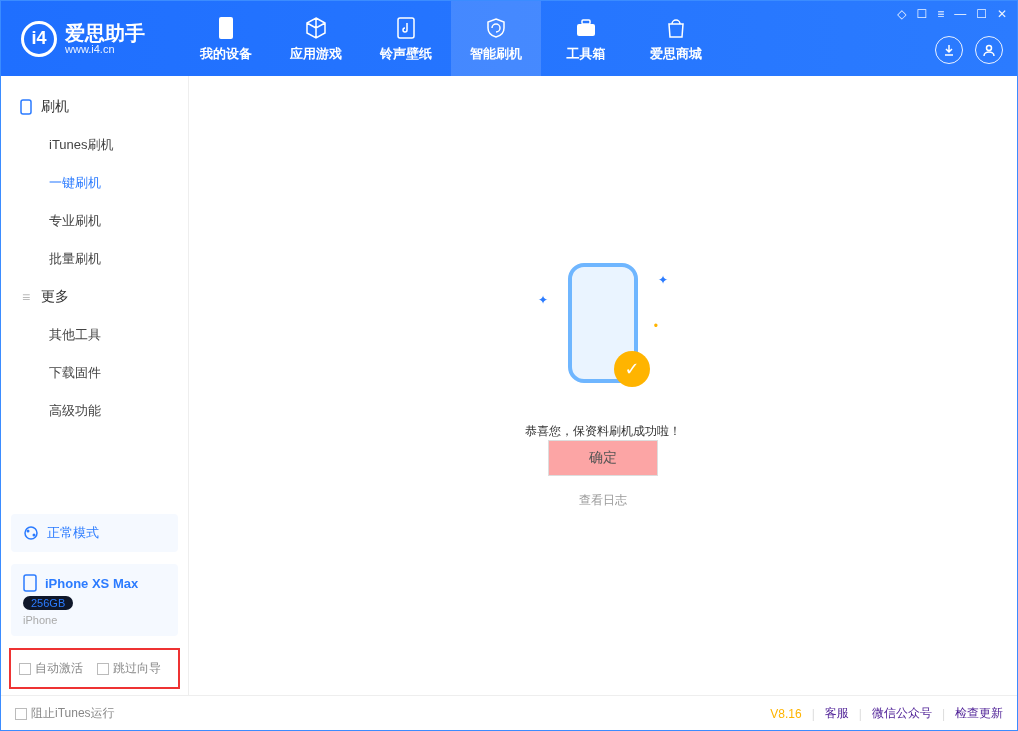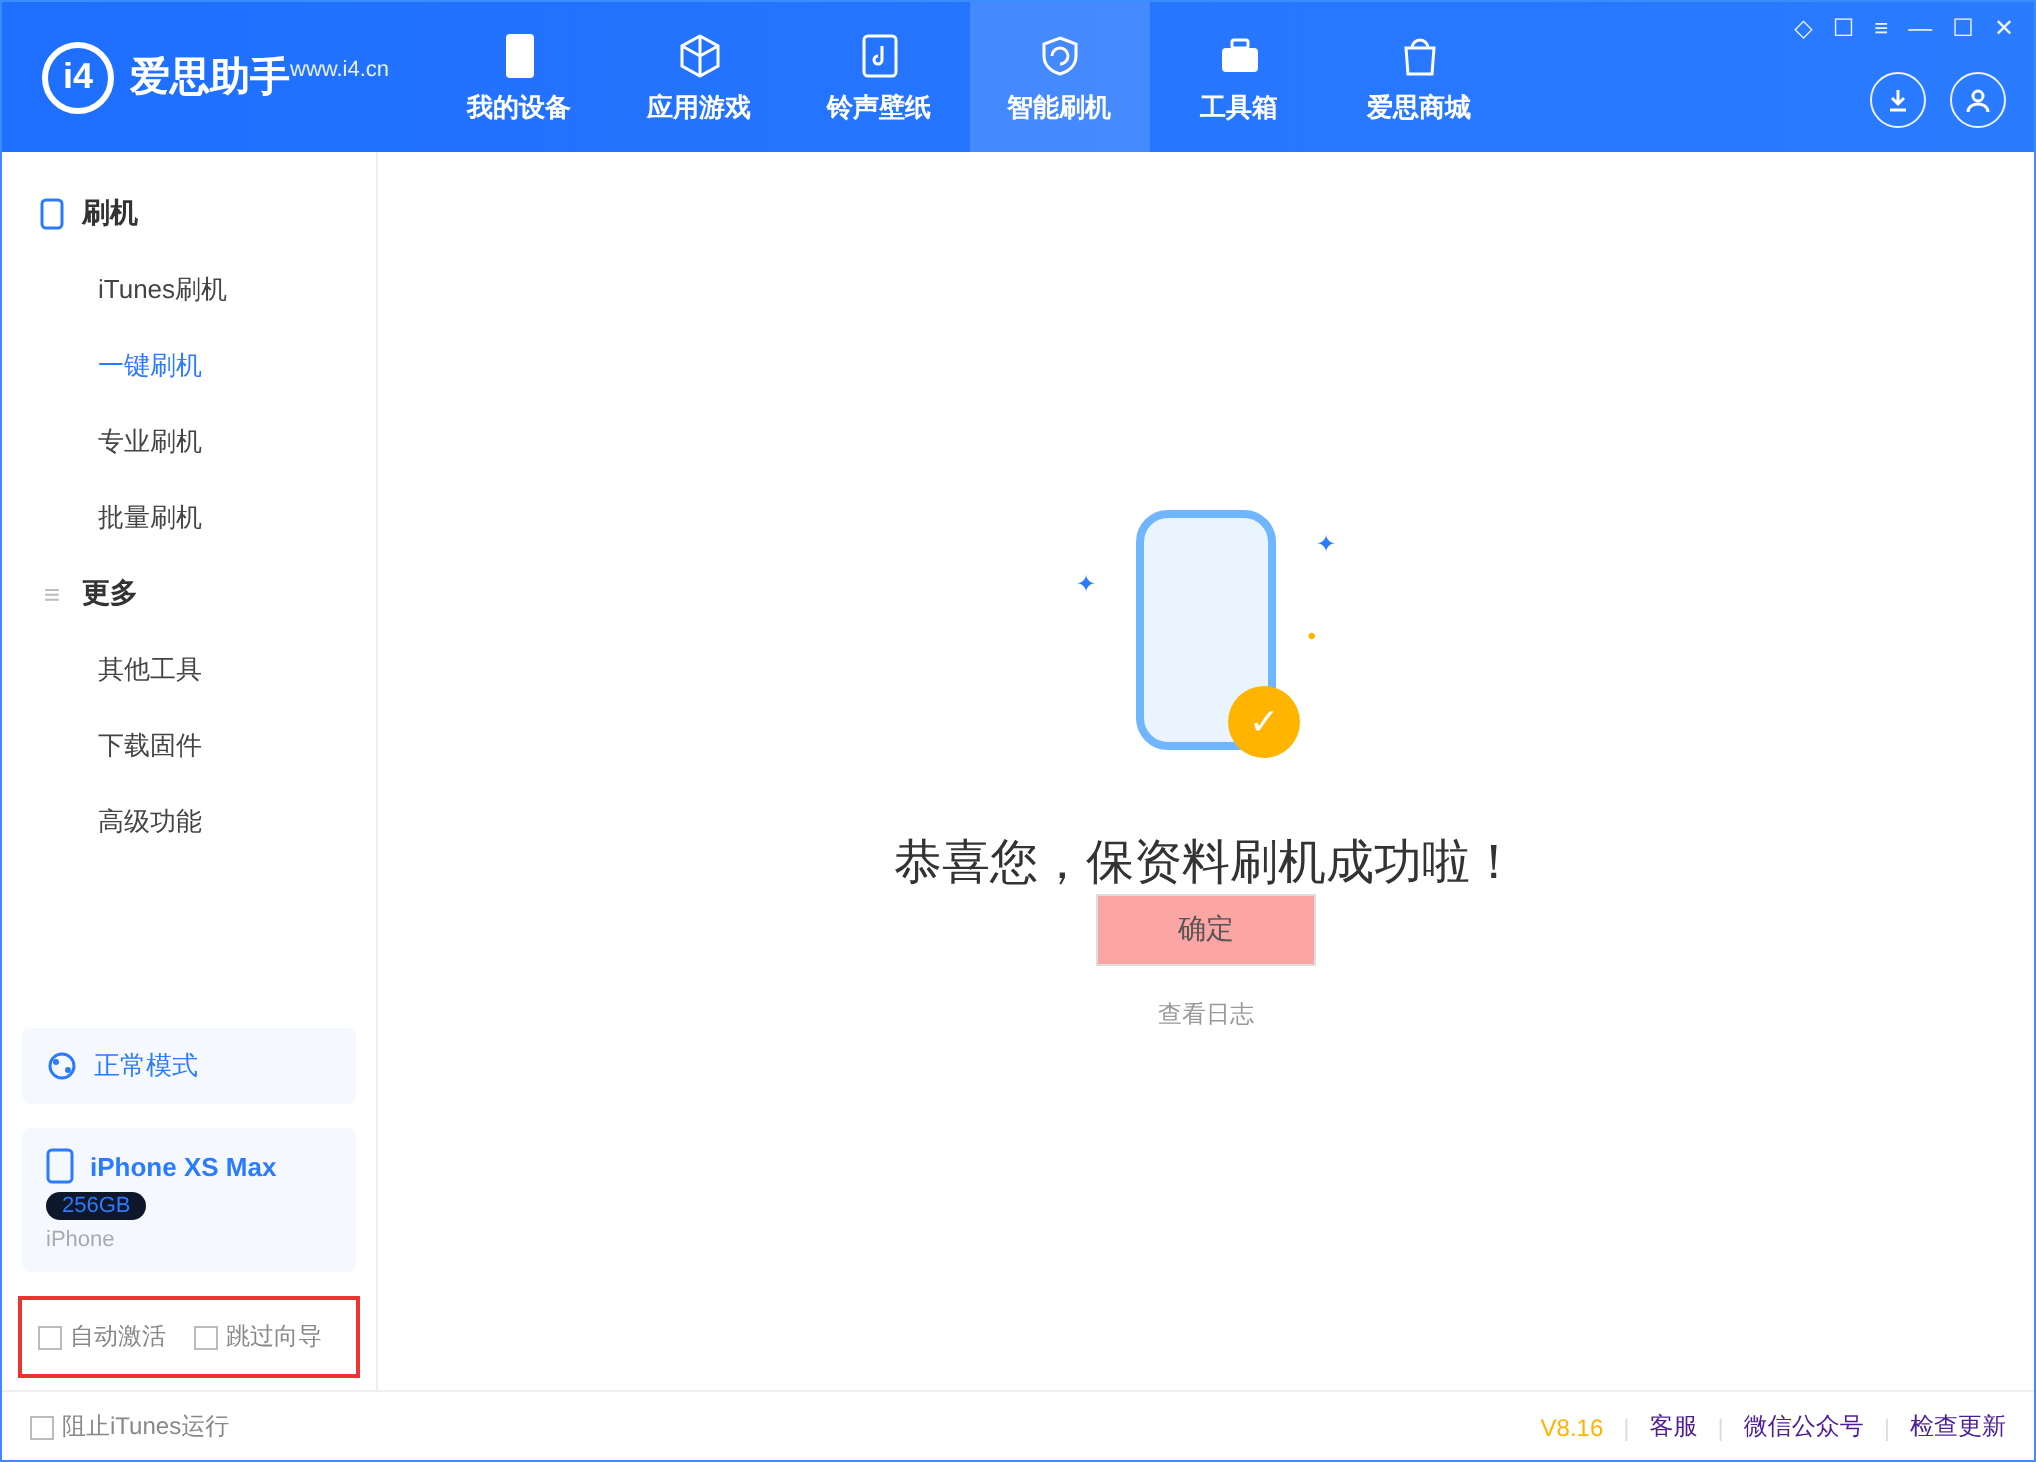--- a/index.html
+++ b/index.html
@@ -1,36 +1,36 @@
 <!DOCTYPE html>
 <html><head>
 <meta charset="utf-8">
 <style>
 * { margin: 0; padding: 0; box-sizing: border-box; font-family: "Microsoft YaHei", sans-serif; }
 body { background: #fff; width: 1018px; height: 731px; overflow: hidden; border: 1px solid #3b8cff; }
 
 .header { height: 75px; background: linear-gradient(to right, #1f6fff, #2b7bff); display: flex; align-items: center; color: #fff; position: relative; }
 .logo-area { display: flex; align-items: center; padding: 0 20px; min-width: 180px; }
 .logo-circle { width: 36px; height: 36px; border: 3px solid #fff; border-radius: 50%; display: flex; align-items: center; justify-content: center; font-weight: bold; font-size: 18px; margin-right: 8px; }
-.logo-text { display: flex; }
+.logo-text { display: flex; flex-direction: column; }
 .logo-title { font-size: 20px; font-weight: bold; line-height: 1; }
 .logo-sub { font-size: 11px; opacity: .9; }
 
 .nav { display: flex; height: 100%; }
 .nav-item { width: 90px; display: flex; flex-direction: column; align-items: center; justify-content: center; cursor: pointer; font-size: 13px; position: relative; font-weight: bold; }
 .nav-item.active { background: rgba(255,255,255,.15); }
 .nav-icon { width: 26px; height: 26px; margin-bottom: 4px; display: flex; align-items: center; justify-content: center; }
 .win-controls { position: absolute; right: 10px; top: 6px; display: flex; gap: 10px; font-size: 12px; }
 .win-btn { cursor: pointer; opacity: .9; }
 .header-right-bottom { position: absolute; right: 14px; bottom: 12px; display: flex; gap: 12px; }
 .circle-btn { width: 28px; height: 28px; border: 1.5px solid rgba(255,255,255,.9); border-radius: 50%; display: flex; align-items: center; justify-content: center; cursor: pointer; }
 
 .body-area { display: flex; height: 619px; }
 .sidebar { width: 188px; border-right: 1px solid #eee; display: flex; flex-direction: column; padding-top: 12px; }
-.side-section-title { display: flex; align-items: center; gap: 8px; padding: 10px 18px; font-size: 14px; color: #333; font-weight: bold; }
+.side-section-title { display: flex; align-items: center; gap: 8px; padding: 10px 18px; font-size: 14px; color: #333; }
 .side-item { padding: 10px 18px 10px 48px; font-size: 13px; color: #444; cursor: pointer; }
 .side-item.active { color: #2b7bff; }
 .side-section-title .ico { width: 14px; height: 14px; display: inline-flex; align-items: center; justify-content: center; }
 
 .side-spacer { flex: 1; }
 .mode-box, .device-box { margin: 6px 10px; padding: 10px 12px; background: #f5f9ff; border-radius: 4px; font-size: 13px; color: #2b7bff; display: flex; align-items: center; gap: 8px; }
 .device-box { flex-direction: column; align-items: flex-start; gap: 4px; }
 .device-name { font-weight: bold; color: #2b7bff; }
 .device-cap { font-size: 11px; color: #2b7bff; background: #0f172a; border-radius: 10px; padding: 1px 8px; }
 .device-sub { font-size: 11px; color: #aaa; }
@@ -41,21 +41,21 @@
 
 .main { flex: 1; position: relative; display: flex; flex-direction: column; align-items: center; justify-content: center; }
 .illus { width: 130px; height: 130px; position: relative; margin-bottom: 30px; }
 .phone-shape { width: 70px; height: 120px; border: 4px solid #6fb6ff; border-radius: 16px; background: #eaf4ff; position: absolute; left: 30px; top: 0; }
 .check-badge { width: 36px; height: 36px; background: #ffb400; border-radius: 50%; position: absolute; right: 18px; bottom: 6px; display: flex; align-items: center; justify-content: center; color: #fff; font-size: 18px; }
 .sparkle { position: absolute; color: #2b7bff; font-size: 12px; }
 .sparkle.s1 { left: 0; top: 30px; }
 .sparkle.s2 { right: 0; top: 10px; }
 .sparkle.s3 { right: 10px; bottom: 60px; color:#ffb400; }
 
-.msg { font-size: 24px; color: #333; }
+.msg { font-size: 12px; color: #333; }
 .ok-btn { border: 1px solid #ddd; padding: 8px 40px; font-size: 14px; color: #555; background: #fca5a5; cursor: pointer; margin-bottom: 16px; }
 .log-link { font-size: 12px; color: #999; cursor: pointer; }
 
 .footer { height: 36px; border-top: 1px solid #eee; display: flex; align-items: center; padding: 17px 14px; font-size: 12px; color: #888; }
 .footer-left { display: flex; align-items: center; gap: 6px; }
 .footer-right { margin-left: auto; display: flex; align-items: center; gap: 10px; }
 .footer-link { color: #4c1d95; cursor: pointer; }
 .footer-sep { color: #ddd; }
 .version { color: #ffb400; }
 </style>

